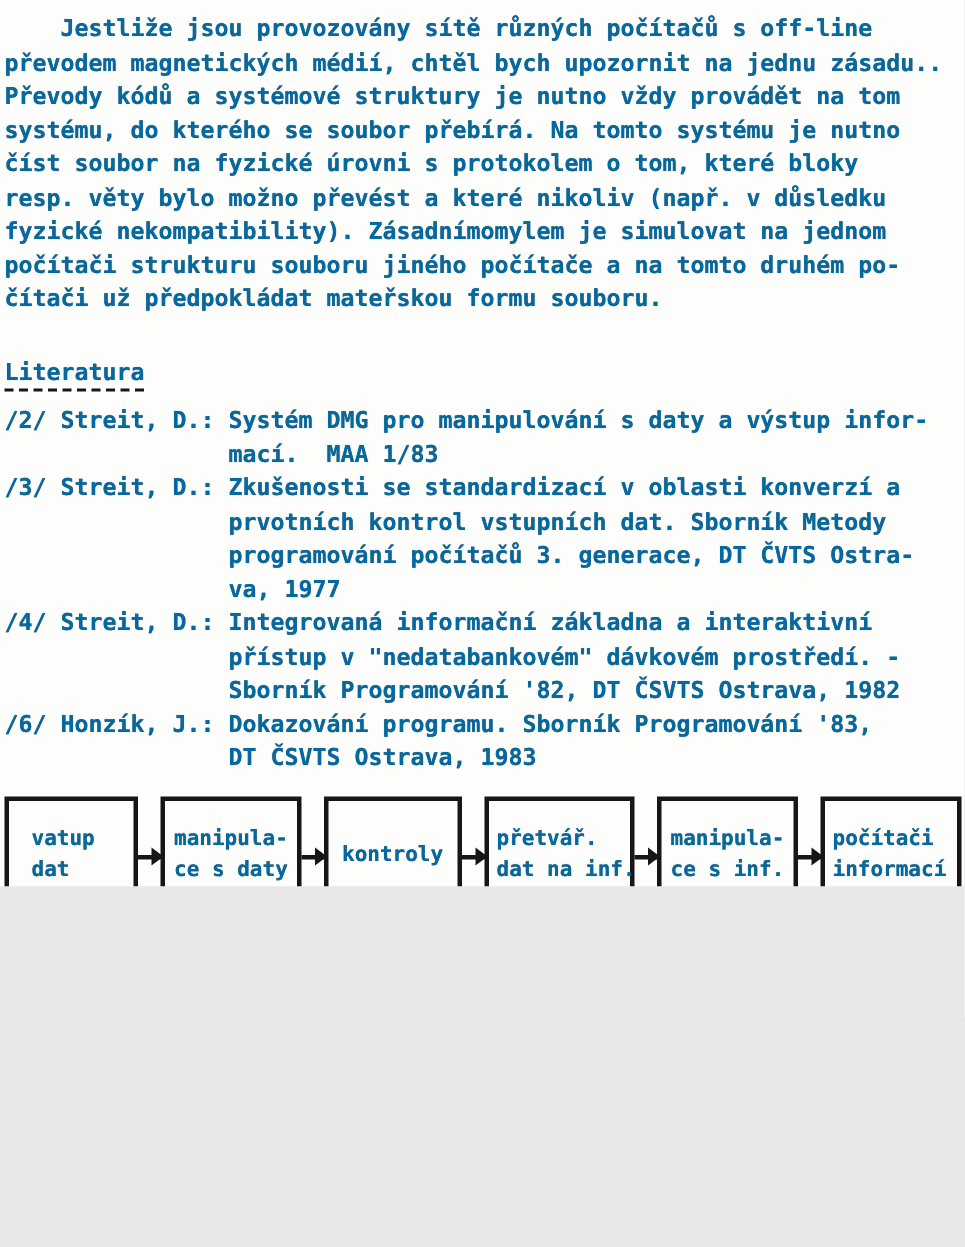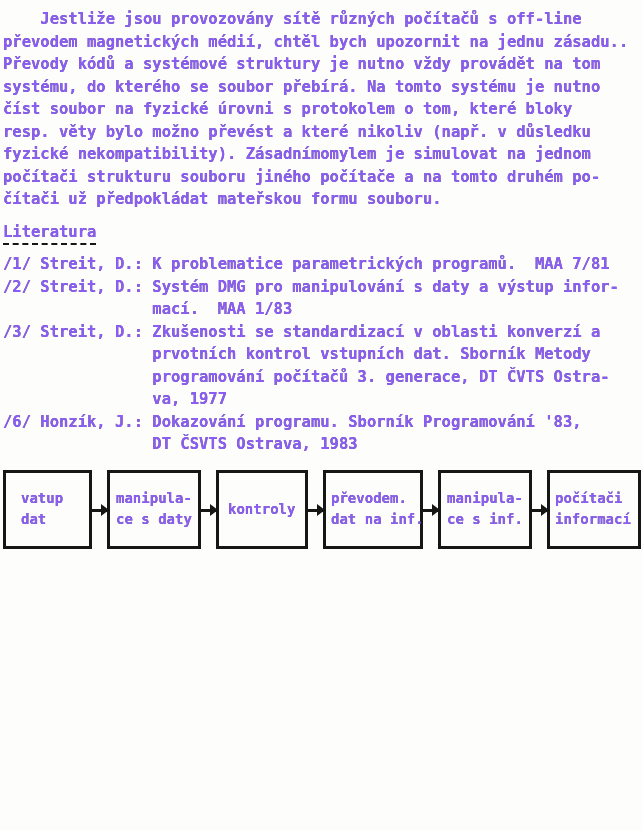--- a/index.html
+++ b/index.html
@@ -1,34 +1,34 @@
 <!DOCTYPE html>
 <html><head>
 <meta charset="utf-8">
 <style>
   html, body { margin: 0; padding: 0; background: #e8e8e8; }
   .page {
     position: relative;
     width: 643px;
-    height: 831px;
+    height: 591px;
     box-sizing: border-box;
     margin: 0;
     padding: 8px 2px 0 3px;
     background: #fdfdfc;
-    color: #8b5cf6;
+    color: #0369a1;
     font-family: "DejaVu Sans Mono", "Liberation Mono", monospace;
     font-weight: 700;
     font-size: 15.5px;
     line-height: 22.5px;
     overflow: hidden;
     text-shadow: 0 0 0.5px rgba(20,20,20,0.7);
   }
   .para { white-space: pre; margin: 0; }
   .p2 { margin-top: 11px; }
-  .lit-wrap { margin-top: 10px; }
+  .lit-wrap { margin-top: 26px; }
   .lit-heading {
     display: inline-block;
     border-bottom: 2px dashed #161616;
     padding-bottom: 0px;
   }
   .refs { margin-top: 8px; }
   .ref { white-space: pre; margin: 0; }
   .caption { white-space: pre; margin-top: 42px; }
   .diagram {
     margin-top: 14px;
@@ -90,27 +90,29 @@
 fyzické nekompatibility). Zásadnímomylem je simulovat na jednom
 počítači strukturu souboru jiného počítače a na tomto druhém po-
 čítači už předpokládat mateřskou formu souboru.</p>
 
 
   <div class="lit-wrap">
     <span class="lit-heading">Literatura</span>
   </div>
 
   <div class="refs">
-    <p class="ref">/1/ Streit, D.: K problematice parametrických programů.  MAA 7/81</p>
     <p class="ref">/2/ Streit, D.: Systém DMG pro manipulování s daty a výstup infor-
                 mací.  MAA 1/83</p>
     <p class="ref">/3/ Streit, D.: Zkušenosti se standardizací v oblasti konverzí a
                 prvotních kontrol vstupních dat. Sborník Metody
                 programování počítačů 3. generace, DT ČVTS Ostra-
                 va, 1977</p>
+    <p class="ref">/4/ Streit, D.: Integrovaná informační základna a interaktivní
+                přístup v "nedatabankovém" dávkovém prostředí. -
+                Sborník Programování '82, DT ČSVTS Ostrava, 1982</p>
     <p class="ref">/6/ Honzík, J.: Dokazování programu. Sborník Programování '83,
                 DT ČSVTS Ostrava, 1983</p>
   </div>
 
 
   <div class="diagram">
 
     <div class="fbox b1">
       <span class="fbox-label">vatup
 dat</span>
@@ -125,21 +127,21 @@
 
     <div class="arrow"></div>
 
     <div class="fbox b3">
       <span class="fbox-label">kontroly</span>
     </div>
 
     <div class="arrow"></div>
 
     <div class="fbox b4">
-      <span class="fbox-label">převodem.
+      <span class="fbox-label">přetvář.
 dat na inf.</span>
     </div>
 
     <div class="arrow"></div>
 
     <div class="fbox b5">
       <span class="fbox-label">manipula-
 ce s inf.</span>
     </div>
 

